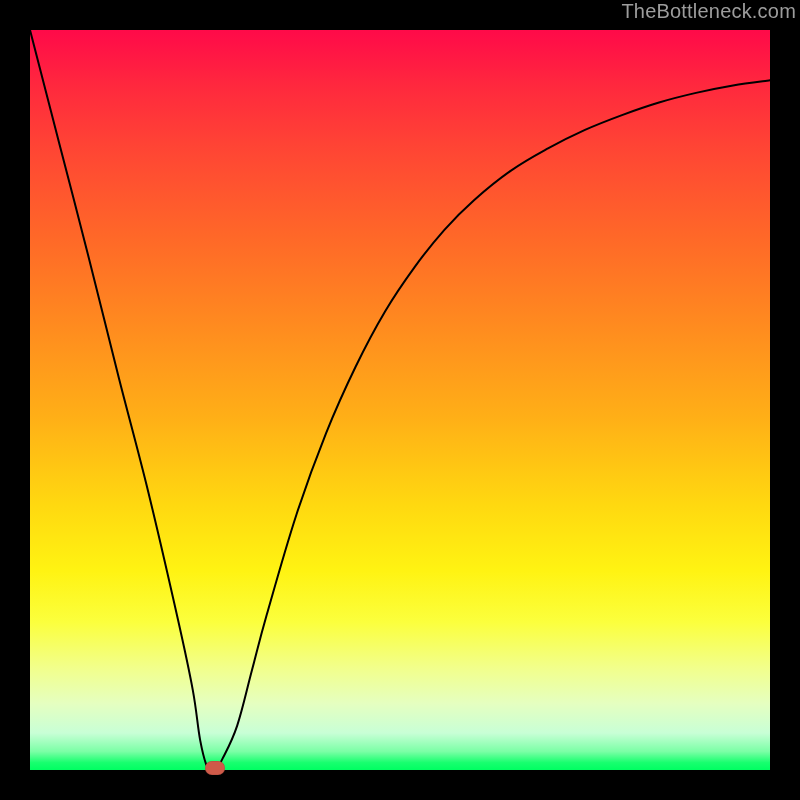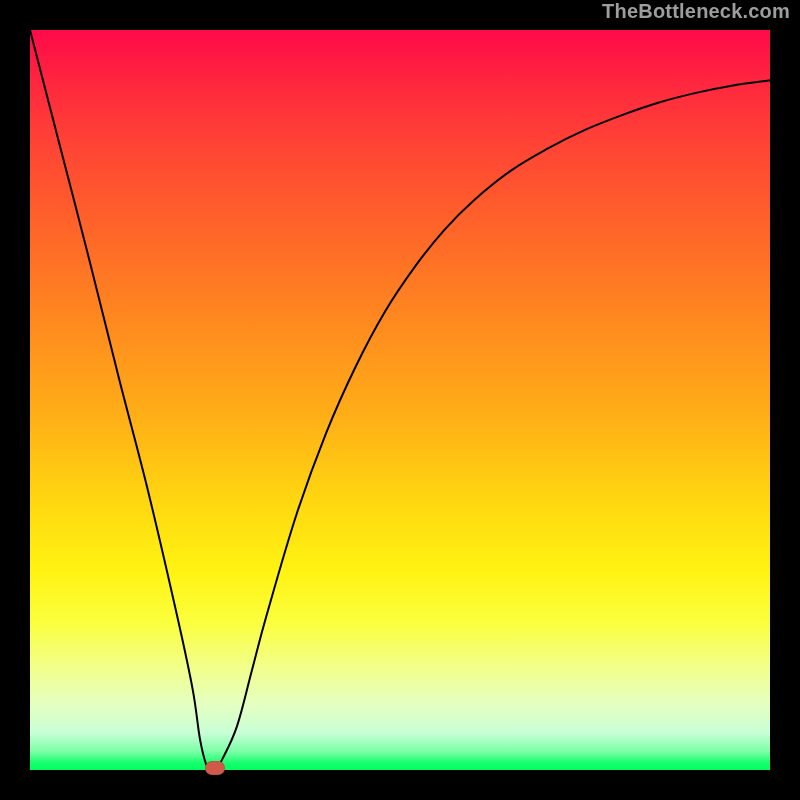--- a/index.html
+++ b/index.html
@@ -12,24 +12,24 @@
   }
   .frame {
     position: relative;
     width: 800px;
     height: 800px;
     background: #000;
   }
   .watermark {
     position: absolute;
     top: 0;
-    right: 10px;
+    right: 4px;
     color: #9d9d9d;
     font-size: 20px;
-    font-weight: 700;
+    font-weight: 400;
     letter-spacing: 0.2px;
     z-index: 5;
     user-select: none;
   }
   .plot-area {
     position: absolute;
     left: 30px;
     top: 30px;
     width: 740px;
     height: 740px;

